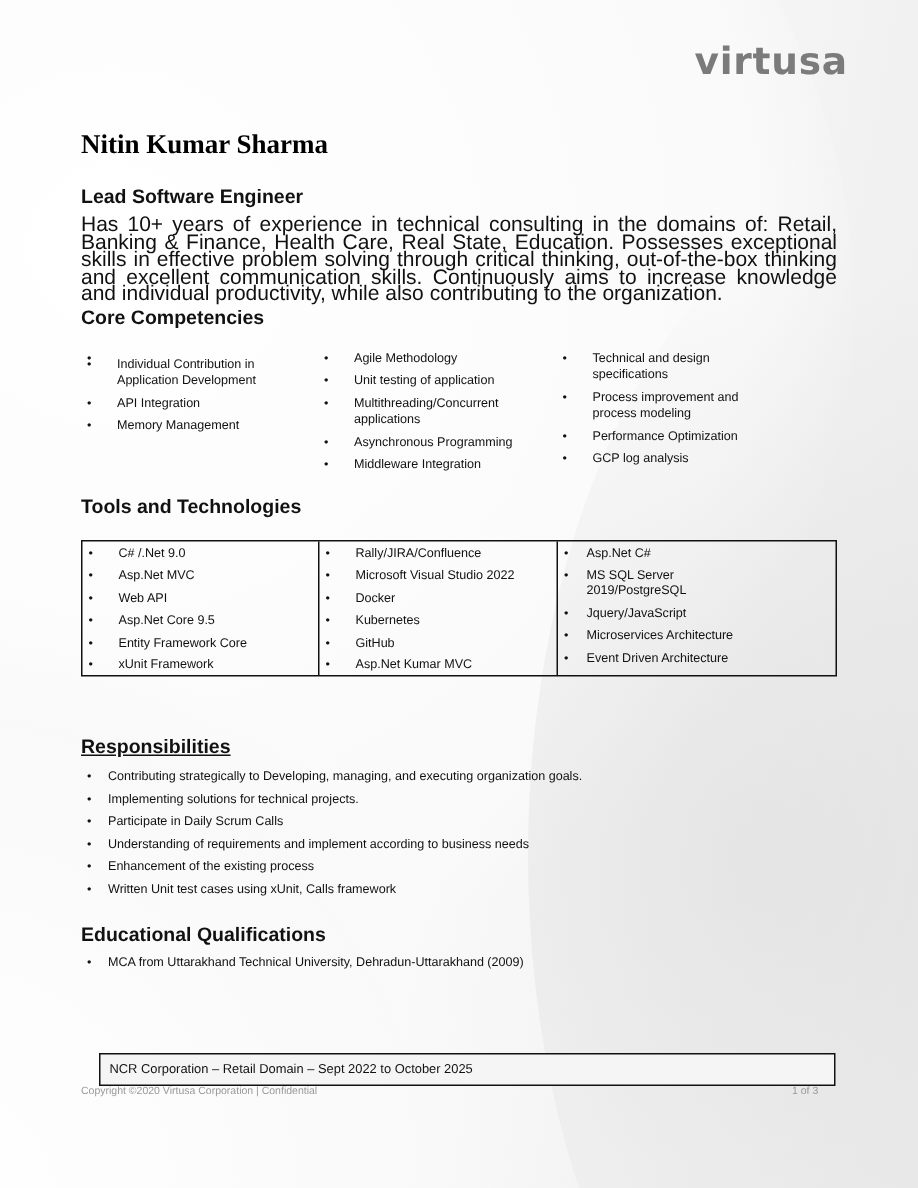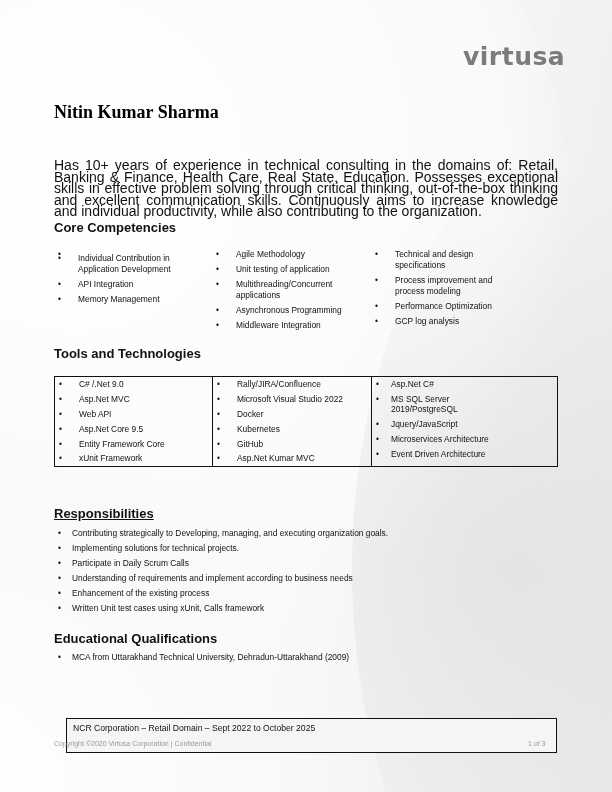--- a/index.html
+++ b/index.html
@@ -11,21 +11,21 @@
     .bg { position:absolute; inset:0; overflow:hidden; z-index:0; }
     .bg .base { position:absolute; inset:0;
       background: linear-gradient(100deg, #ffffff 0%, #fbfbfb 45%, #ececec 100%); }
     .bg .swoosh1 { position:absolute; width:900px; height:900px; border-radius:50%;
       left:-330px; top:-240px; background: radial-gradient(circle at 45% 45%, #ffffff 0%, #fafafa 60%, rgba(250,250,250,0) 72%); }
     .bg .swoosh2 { position:absolute; width:760px; height:760px; border-radius:50%;
       left:-420px; top:420px; background: radial-gradient(circle at 50% 50%, #ffffff 0%, #f9f9f9 60%, rgba(249,249,249,0) 71%); }
     .bg .shade { position:absolute; width:520px; height:900px; right:-260px; top:120px; border-radius:50%;
       background: radial-gradient(circle at 30% 50%, rgba(220,220,220,0.6) 0%, rgba(230,230,230,0) 70%); }
 
-    .page { position:absolute; inset:0; z-index:1;margin-top:16px; }
+    .page { position:absolute; inset:0; z-index:1; }
     .logo { position:absolute; left:463px; top:26px; font-size:25px; font-weight:bold;
       color:#7b7b7b; letter-spacing:0.5px; font-family:"DejaVu Sans", sans-serif; }
 
     .name { position:absolute; left:54px; top:86px; font-family:"Liberation Serif", serif;
       font-weight:bold; font-size:18px; color:#000; }
     .h2 { position:absolute; left:54px; font-weight:bold; font-size:13px; color:#111; }
     .summary { position:absolute; left:54px; top:144px; width:504px; font-size:14px;
       line-height:11.6px; text-align:justify; color:#111; }
 
     .col { position:absolute; font-size:8.4px; line-height:10.9px; }
@@ -35,40 +35,41 @@
     .table { position:absolute; left:54px; top:360px; width:504px; height:91px;
       border:1px solid #111; display:flex; box-sizing:border-box; }
     .table .tc { position:relative; border-right:1px solid #111; font-size:8.4px;
       line-height:10.6px; padding-top:2px; box-sizing:border-box; }
     .table .tc:last-child { border-right:none; }
     .table .li { position:relative; padding-left:24px; margin-bottom:4.3px; }
 
     .resp { position:absolute; left:54px; font-size:8.4px; line-height:11px; }
     .resp .li { position:relative; padding-left:18px; margin-bottom:4px; }
 
-    .project-box { position:absolute; left:66px; top:702px; width:491px; height:35px;
+    .project-box { position:absolute; left:66px; top:702px; width:491px; height:22px;
       border:1px solid #111; box-sizing:border-box; background:#f5f5f5;
       font-size:8.6px; line-height:18px; padding-left:6px; }
     .footer-left { position:absolute; left:54px; top:724px; font-size:7px; color:#999; }
     .footer-right { position:absolute; left:528px; top:724px; font-size:7px; color:#999; }
   </style>
 </head>
 <body>
 
 <div class="bg">
   <div class="base"></div>
   <div class="swoosh1"></div>
   <div class="shade"></div>
   <div class="swoosh2"></div>
 </div>
 
 <div class="page">
   <div class="logo">virtusa</div>
 
   <div class="name">Nitin Kumar Sharma</div>
+  <div class="h2" style="top:123px;">Lead Software Engineer</div>
   <div class="summary">Has 10+ years of experience in technical consulting in the domains of: Retail, Banking &amp; Finance, Health Care, Real State, Education. Possesses exceptional skills in effective problem solving through critical thinking, out-of-the-box thinking and excellent communication skills. Continuously aims to increase knowledge and individual productivity, while also contributing to the organization.</div>
 
   <div class="h2" style="top:204px;">Core Competencies</div>
 
   <div class="col" style="left:54px; top:233px; width:150px;">
     <div class="li"><span class="bul">•</span></div>
     <div class="li"><span class="bul">•</span><span>Individual Contribution in Application Development</span></div>
     <div class="li"><span class="bul">•</span><span>API Integration</span></div>
     <div class="li"><span class="bul">•</span><span>Memory Management</span></div>
   </div>

